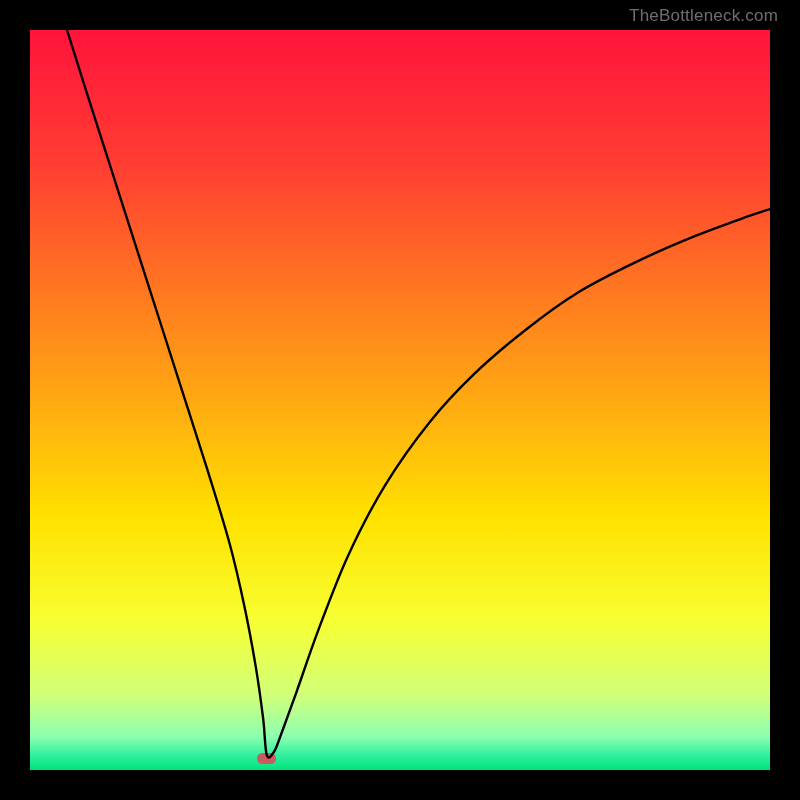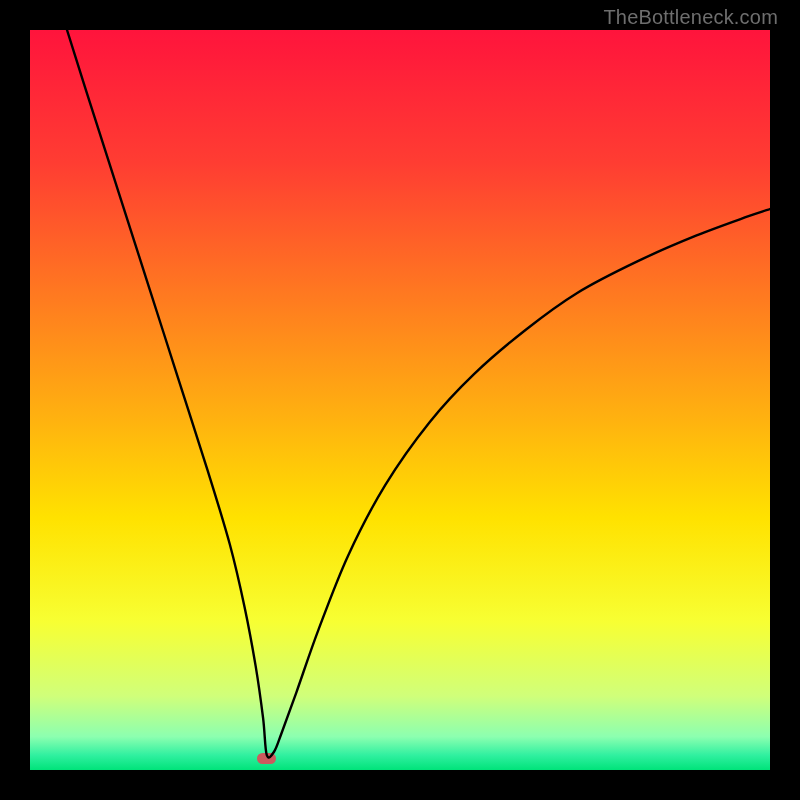--- a/index.html
+++ b/index.html
@@ -29,21 +29,21 @@
   }
   .gradient {
     position: absolute;
     inset: 0;
   }
   .watermark {
     position: absolute;
     top: 6px;
     right: 22px;
     color: #6e6e6e;
-    font-size: 20px;
+    font-size: 17px;
     font-weight: 500;
     letter-spacing: 0.2px;
     font-family: Arial, Helvetica, sans-serif;
   }
   .marker {
     position: absolute;
     background: #cc5a5e;
     border-radius: 7px;
   }
   svg.curve {

